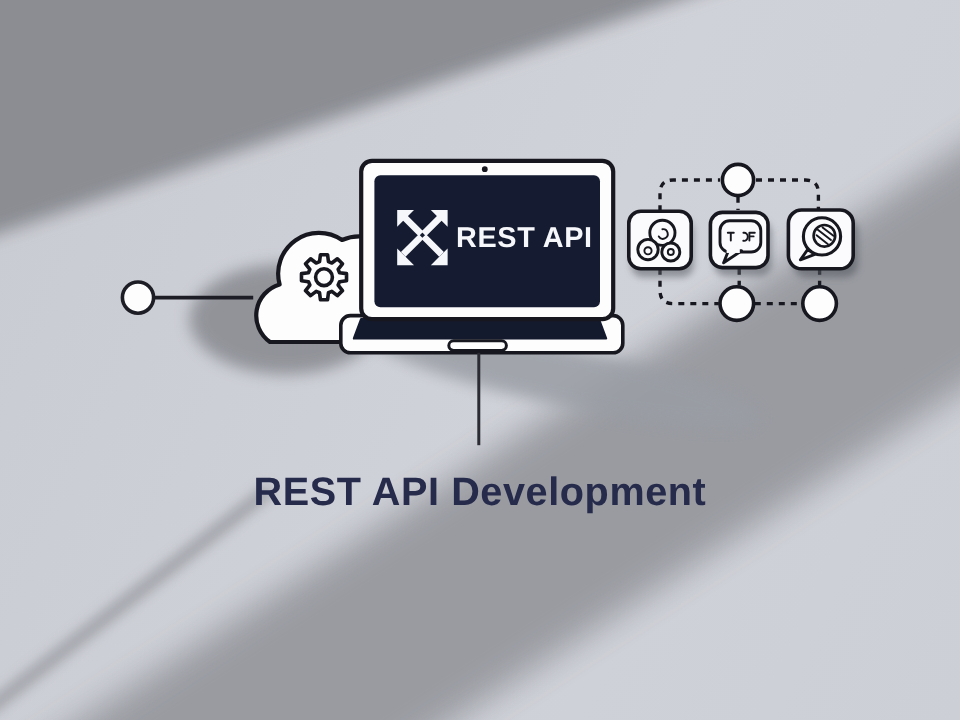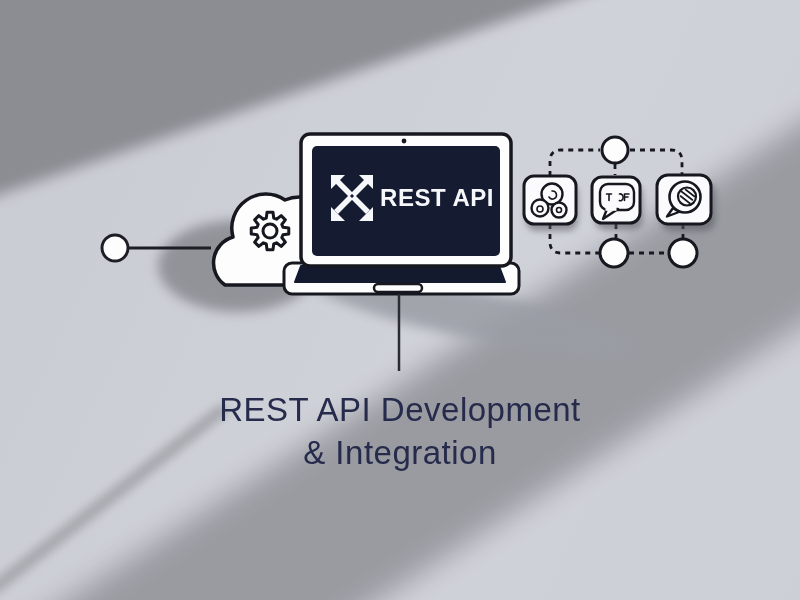--- a/index.html
+++ b/index.html
@@ -19,21 +19,21 @@
     background:#94969c;filter:blur(14px);opacity:.9;
   }
   .band-thinline{
     left:-43px;top:494px;width:300px;height:12px;
     transform-origin:50% 50%;transform:rotate(-38deg);
     background:#a4a6ac;filter:blur(5px);
   }
   .art{position:absolute;left:0;top:0;}
   .heading{
     position:absolute;left:0;top:388px;width:800px;text-align:center;
-    color:#262a4b;font-weight:normal;font-size:33px;line-height:43px;
+    color:#262a4b;font-weight:bold;font-size:33px;line-height:43px;
     letter-spacing:.5px;
   }
   .rest-text{font:bold 24px "Liberation Sans",sans-serif;letter-spacing:.5px;fill:#f6f7fa;}
   .mini{stroke:#17171f;stroke-width:1.6;fill:none;stroke-linecap:round;}
 </style>
 </head>
 <body>
 
 <div class="stage">
 
@@ -139,15 +139,14 @@
         <circle cx="685" cy="197" r="15.5" fill="#fbfbfd" stroke="#17171f" stroke-width="2.6"></circle>
         <path d="M 673 208 L 667 216.5 L 679 212 Z" fill="#fbfbfd" stroke="#17171f" stroke-width="2.4" stroke-linejoin="round"></path>
         <circle cx="687" cy="196.5" r="9" stroke="#17171f" stroke-width="2.2" fill="none"></circle>
         <path class="mini" d="M 681.5 191.5 L 692.5 200 M 680.5 196 L 690 203.5 M 685.5 189.5 L 694.5 196.5"></path>
       </g>
     </g>
   </svg>
 
   <div class="heading">
     <div>REST API Development</div>
-    <div>&amp; Integration</div>
   </div>
 </div>
 
 </body></html>

